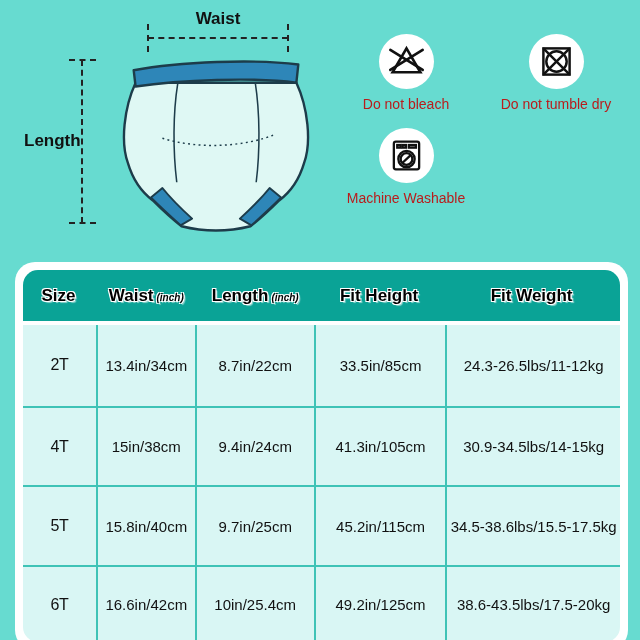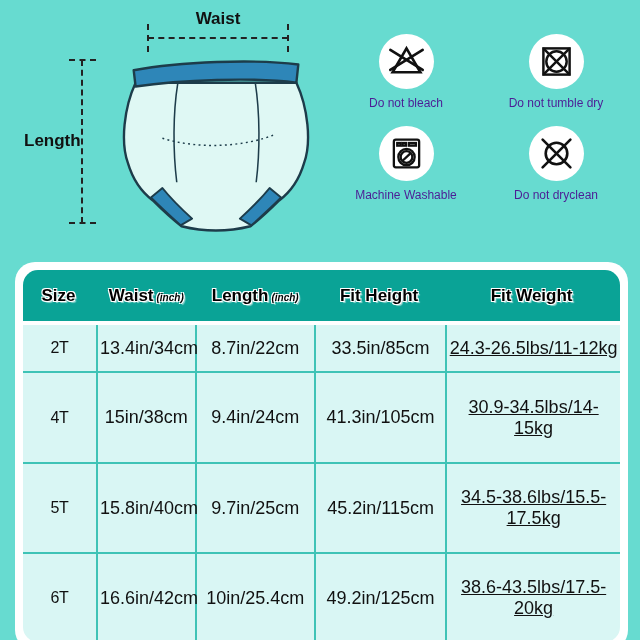--- a/index.html
+++ b/index.html
@@ -36,21 +36,21 @@
     row-gap:16px;column-gap:6px;
   }
   .care-item{display:flex;flex-direction:column;align-items:center;}
   .care-circle{
     width:55px;height:55px;border-radius:50%;
     background:#ffffff;
     display:flex;align-items:center;justify-content:center;
   }
   .care-circle svg{width:37px;height:37px;}
   .care-label{
-    margin-top:7px;font-size:12px;color:#4c1d95;white-space:nowrap;
+    margin-top:7px;font-size:14px;color:#b91c1c;white-space:nowrap;
   }
 
   
   #table-card{
     position:absolute;left:15px;top:262px;width:613px;height:388px;
     background:#ffffff;border-radius:20px;
     padding:8px;box-sizing:border-box;
   }
   #table-clip{
     width:100%;height:100%;
@@ -62,25 +62,25 @@
     height:49px;
     font-size:17px;font-weight:bold;color:#000;
     border:none;border-bottom:4px solid #ffffff;
     text-shadow:-1px -1px 0 #fff,1px -1px 0 #fff,-1px 1px 0 #fff,1px 1px 0 #fff,2px 2px 1px rgba(255,255,255,0.55);
   }
   thead th .unit{font-size:10px;margin-left:3px;font-style:italic;}
   tbody td{
     background:#d9f6f4;
     border:2px solid #3fc3b6;
     text-align:center;vertical-align:middle;
-    font-size:18px;color:#111;
+    font-size:15px;color:#111;
     padding:0 2px;
   }
   tbody td:first-child{border-left:none;font-size:16px;letter-spacing:-0.3px;}
-  tbody td:last-child{border-right:none;text-decoration:underline;}
+  tbody td:last-child{border-right:none;}
   tbody tr:last-child td{border-bottom:none;}
   col.c-size{width:12.4%;}
   col.c-waist{width:16.5%;}
   col.c-length{width:20.0%;}
   col.c-height{width:22.0%;}
   col.c-weight{width:29.1%;}
 </style>
 </head>
 <body>
 
@@ -146,30 +146,20 @@
           <rect x="9.4" y="5.2" width="2.2" height="1.7"></rect>
           <rect x="13.5" y="5.2" width="4.6" height="1.7"></rect>
           <circle cx="12" cy="14.3" r="5.3"></circle>
           <circle cx="12" cy="14.3" r="3.8"></circle>
           <path d="M9.8,16.4 L14.2,12.2"></path>
         </svg>
       </div>
       <div class="care-label">Machine Washable</div>
     </div>
 
-    <div class="care-item">
-      <div class="care-circle">
-        <svg viewBox="0 0 24 24" fill="none" stroke="#111" stroke-width="1.7" stroke-linecap="round">
-          <circle cx="12" cy="12" r="7"></circle>
-          <path d="M3,3 L21,21"></path>
-          <path d="M21,3 L3,21"></path>
-        </svg>
-      </div>
-      <div class="care-label">Do not dryclean</div>
-    </div>
 
   </div>
 
   <div id="table-card">
     <div id="table-clip">
       <table>
         <colgroup>
           <col class="c-size">
             <col class="c-waist">
             <col class="c-length">

